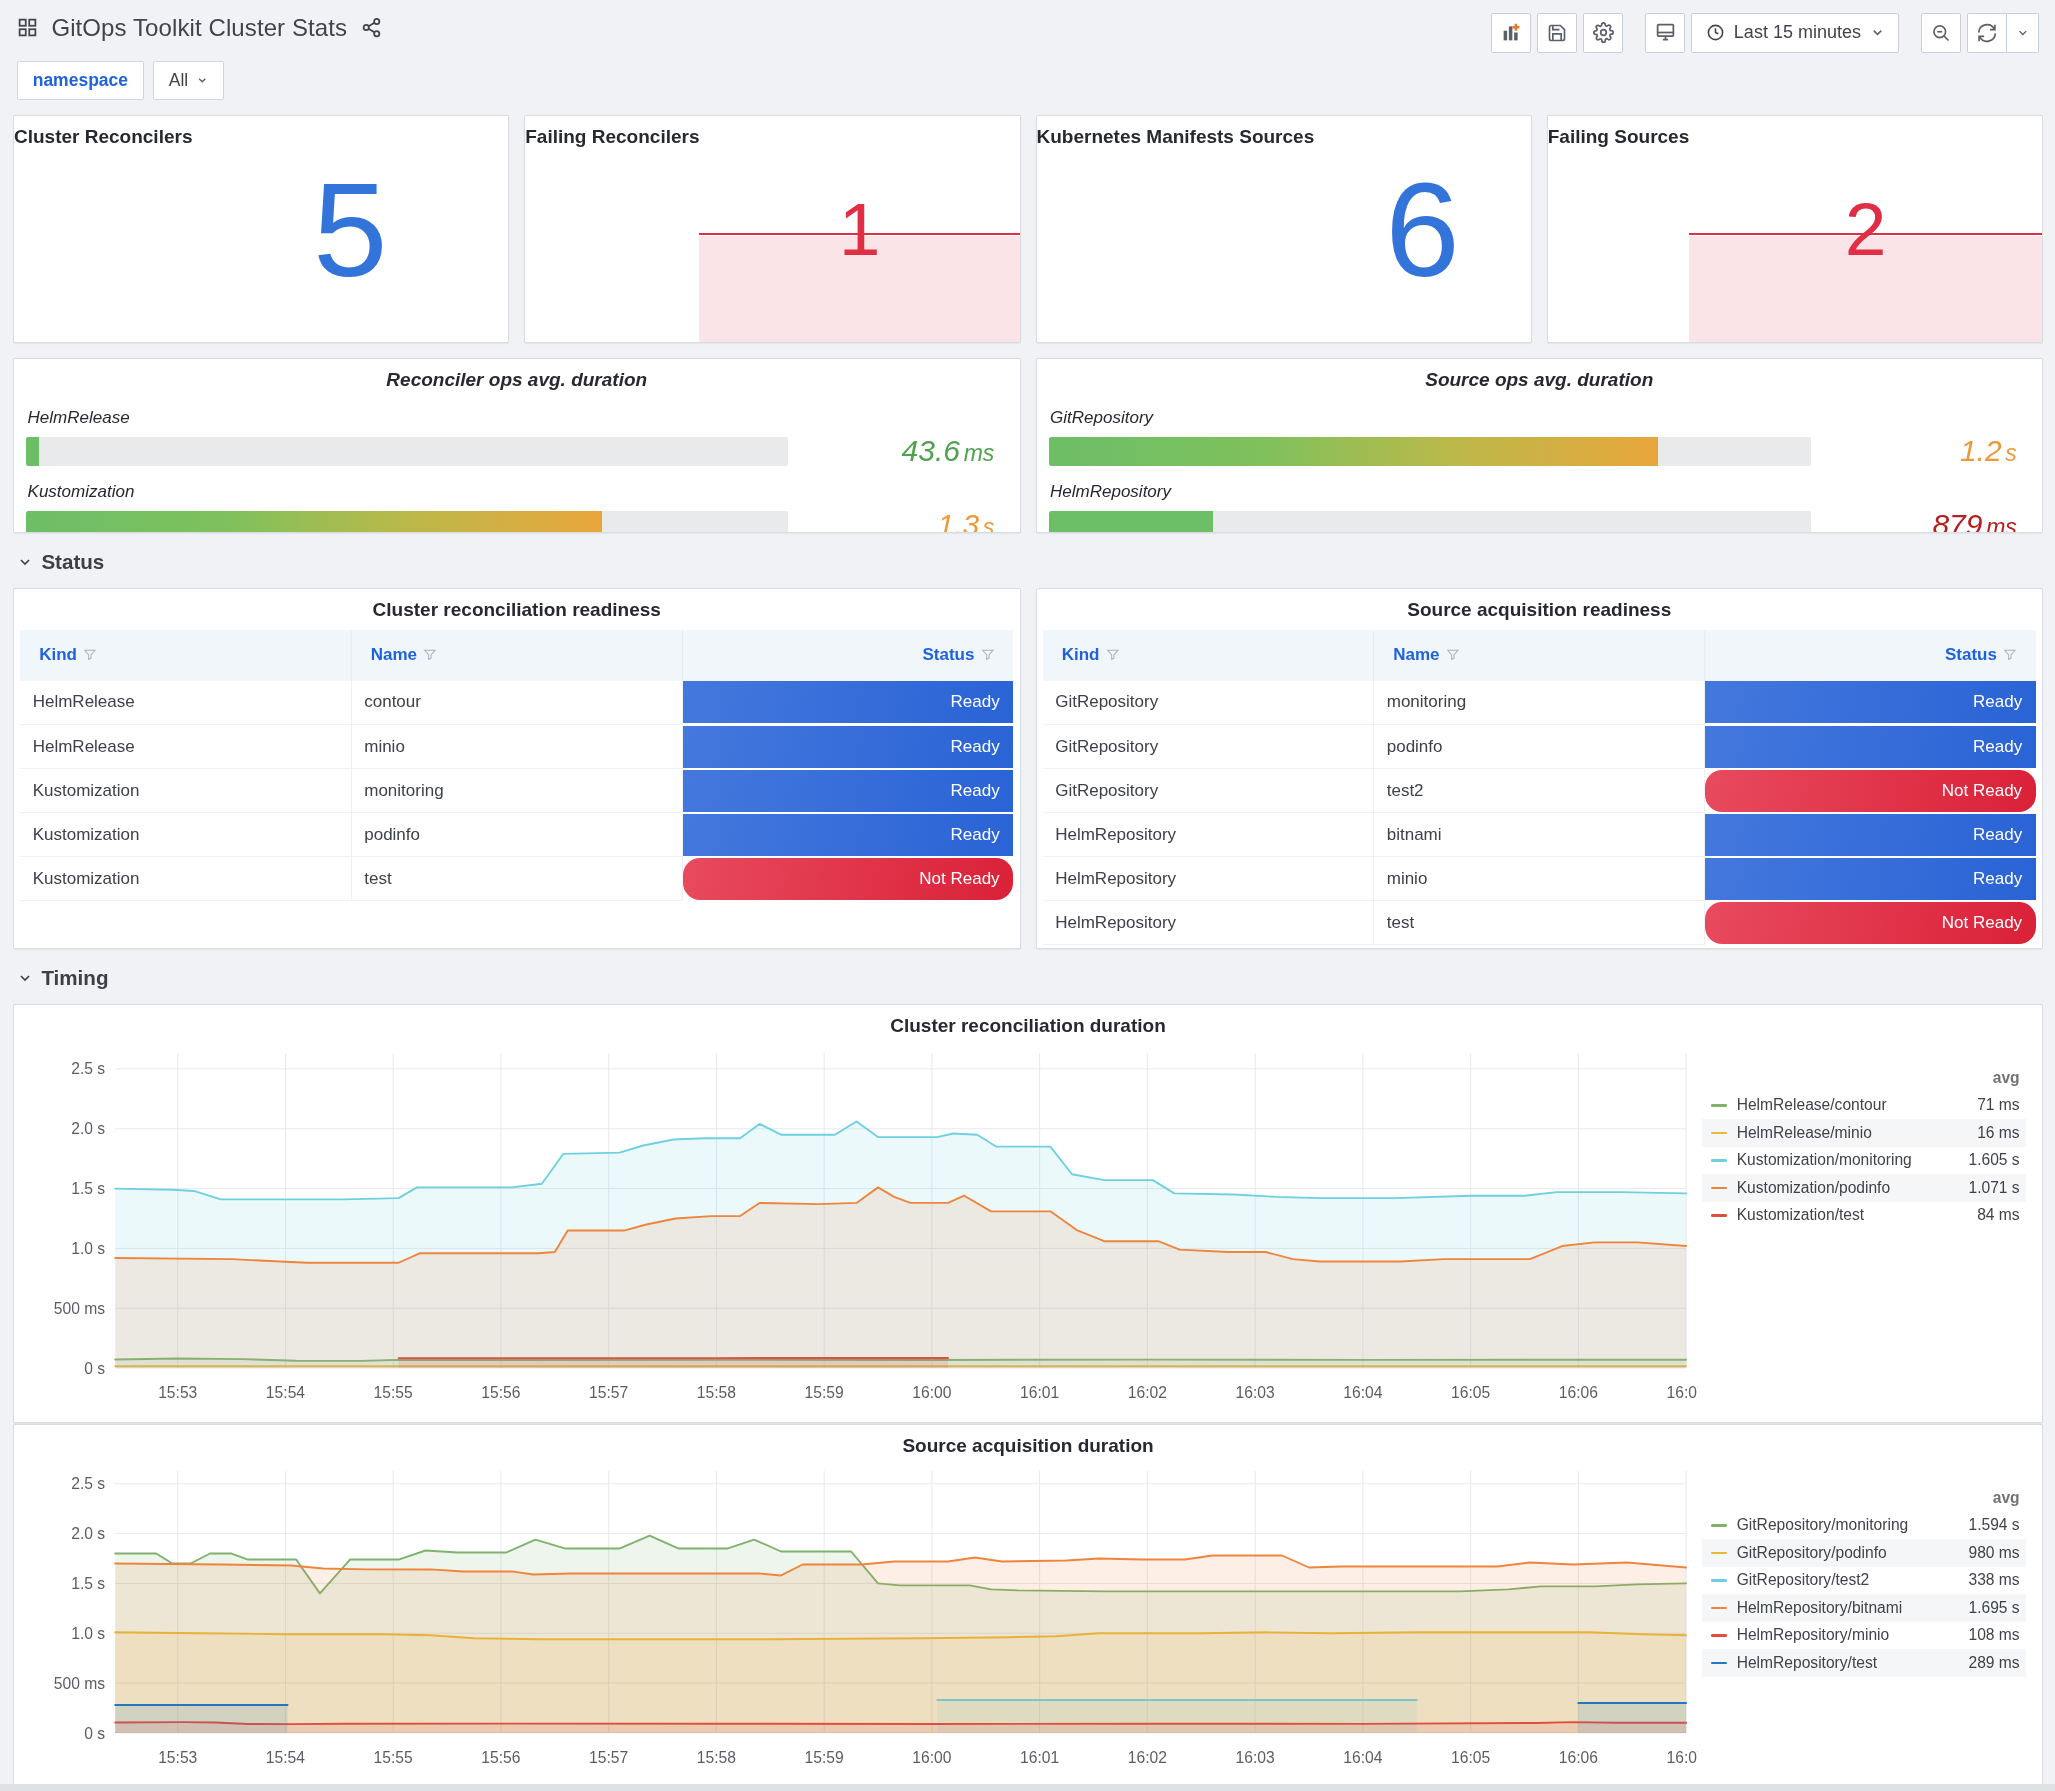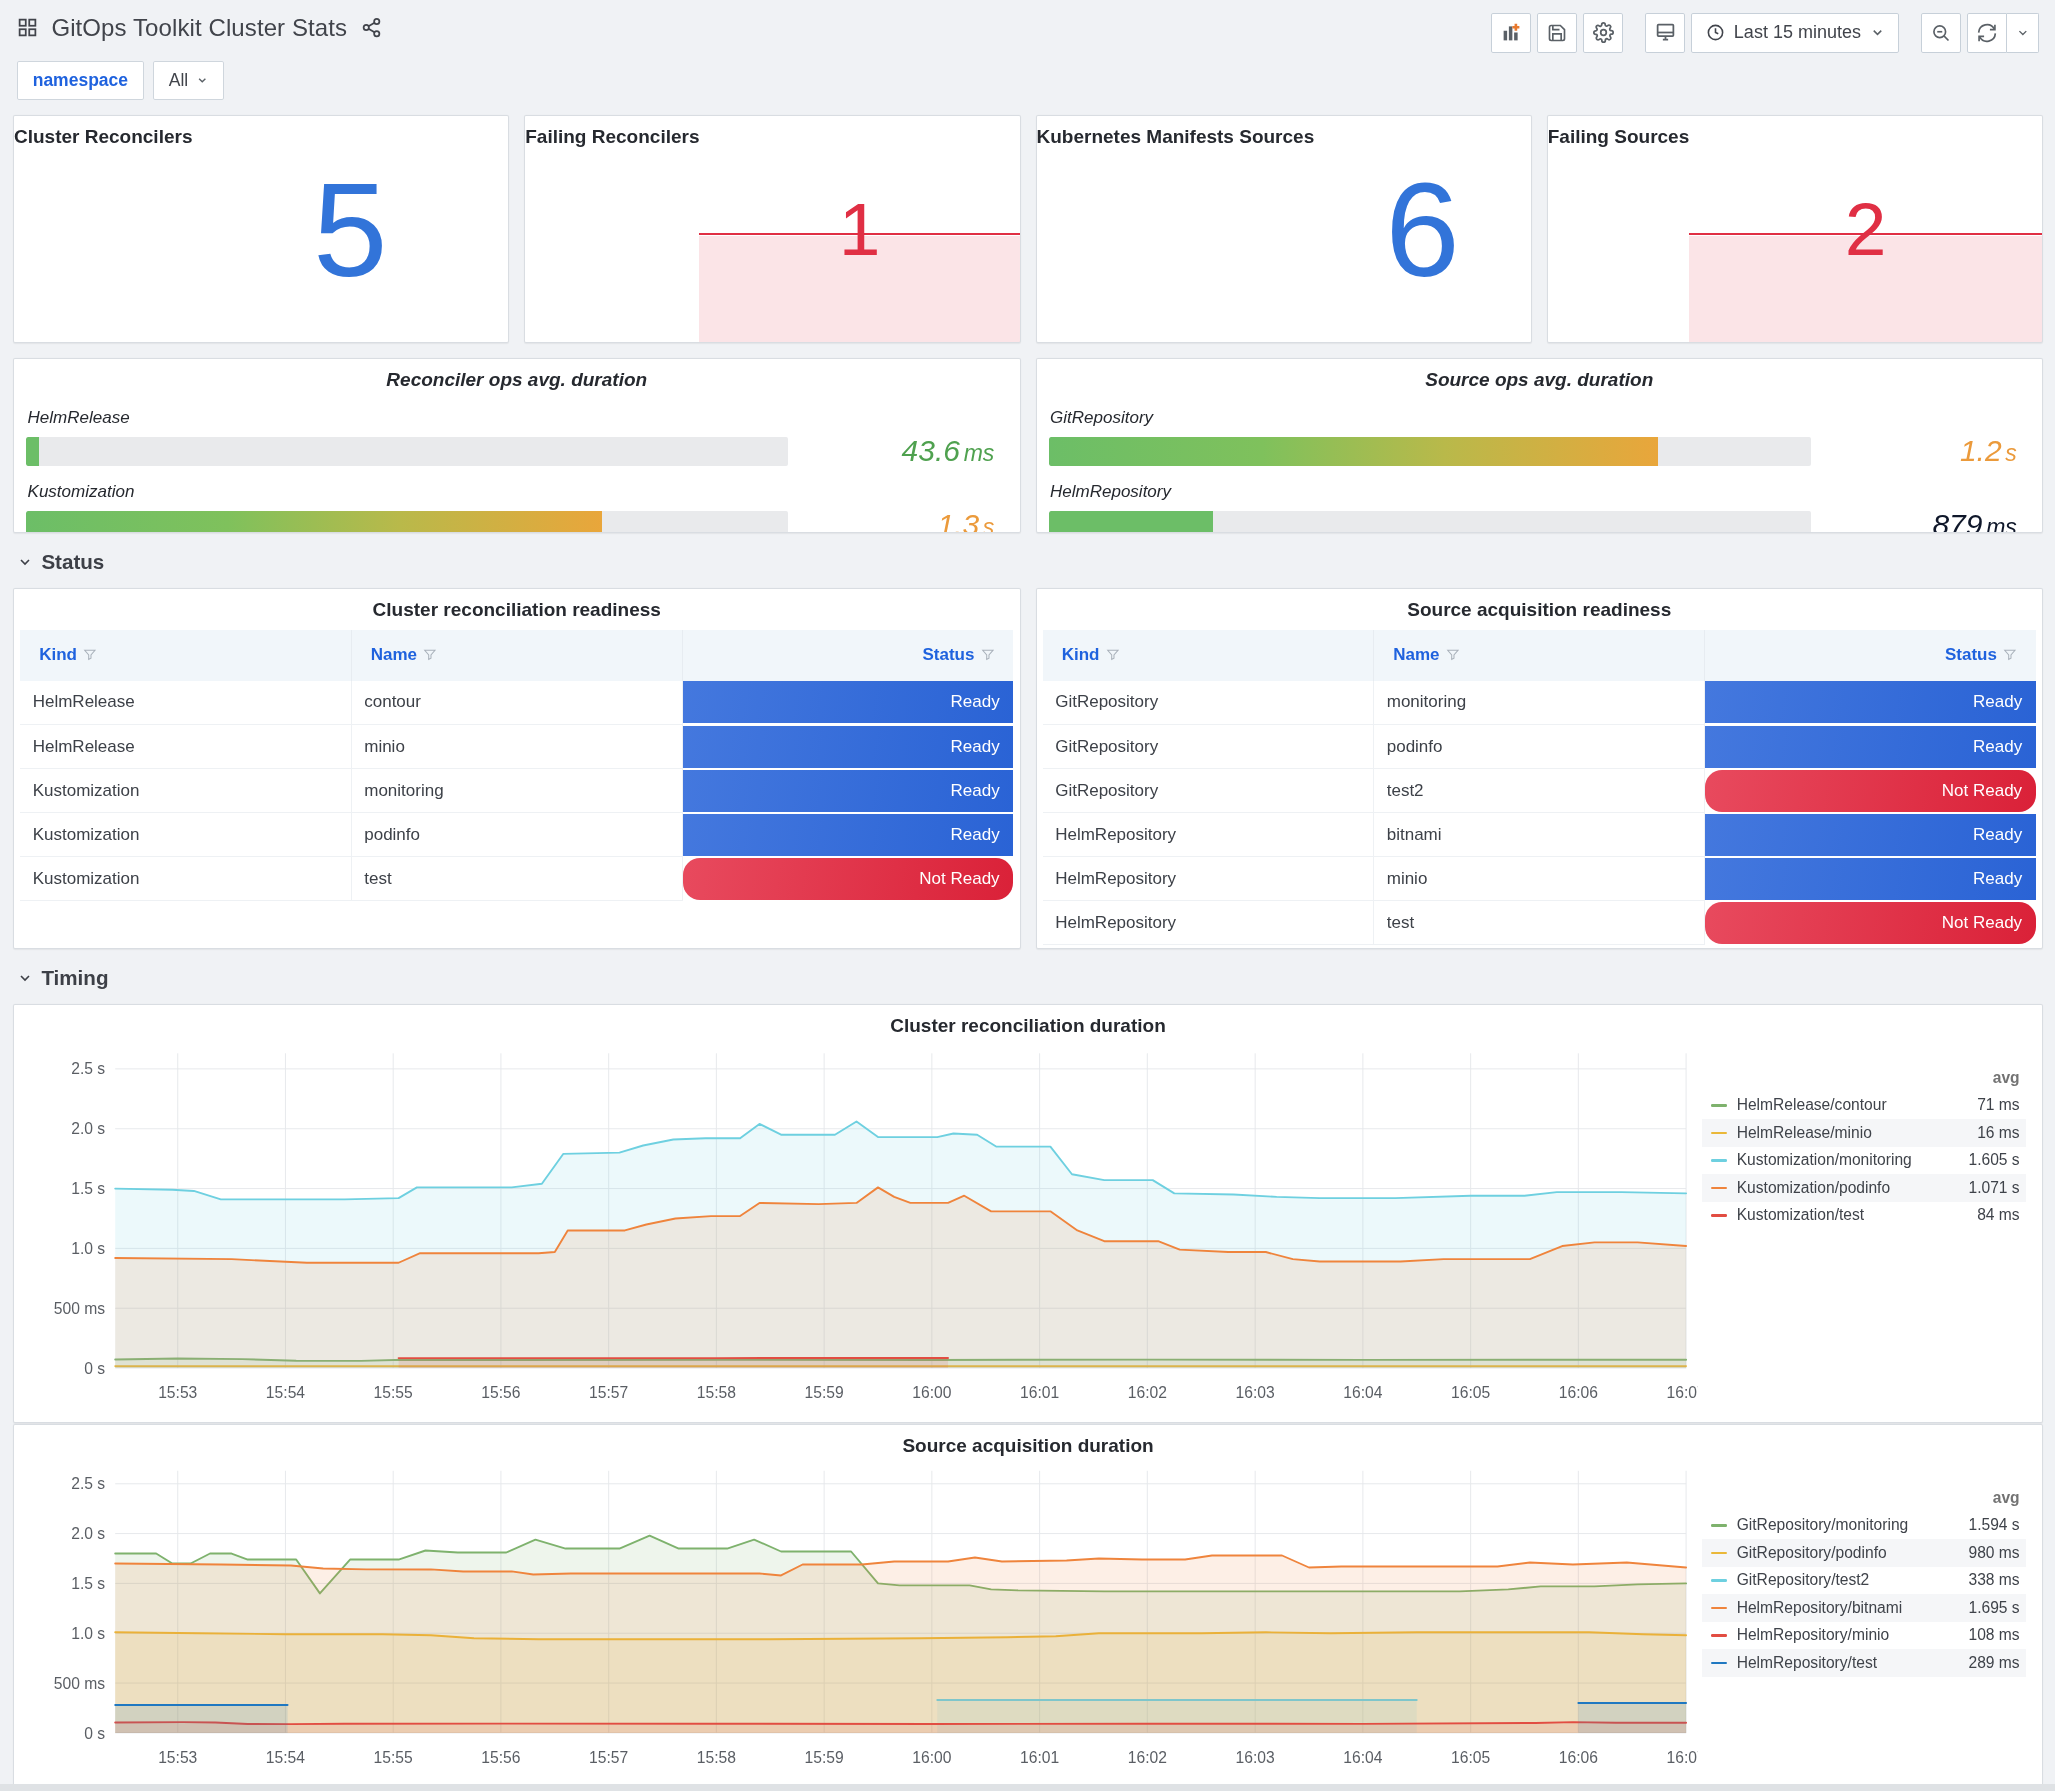--- a/index.html
+++ b/index.html
@@ -289,21 +289,21 @@
         </div>
         <div class="bar-value" style="color:#eb9a3b">1.2<span class="unit">s</span></div>
       </div>
           </div>
           <div class="gauge-row">
       <div class="bar-label">HelmRepository</div>
       <div class="bar-line">
         <div class="bar-track">
           <div class="bar-fill" style="width:21.5%;background:#6cbe67;"></div>
         </div>
-        <div class="bar-value" style="color:#0f172a">879<span class="unit">ms</span></div>
+        <div class="bar-value" style="color:#b91c1c">879<span class="unit">ms</span></div>
       </div>
           </div>
         </div>
       </div>
     </div>
 
   <div class="section-header">
     <span class="icon">
       <svg width="16" height="16" viewBox="0 0 24 24" fill="none" stroke="#3d4047" stroke-width="2.4">
           <polyline points="6 9 12 15 18 9"></polyline>

